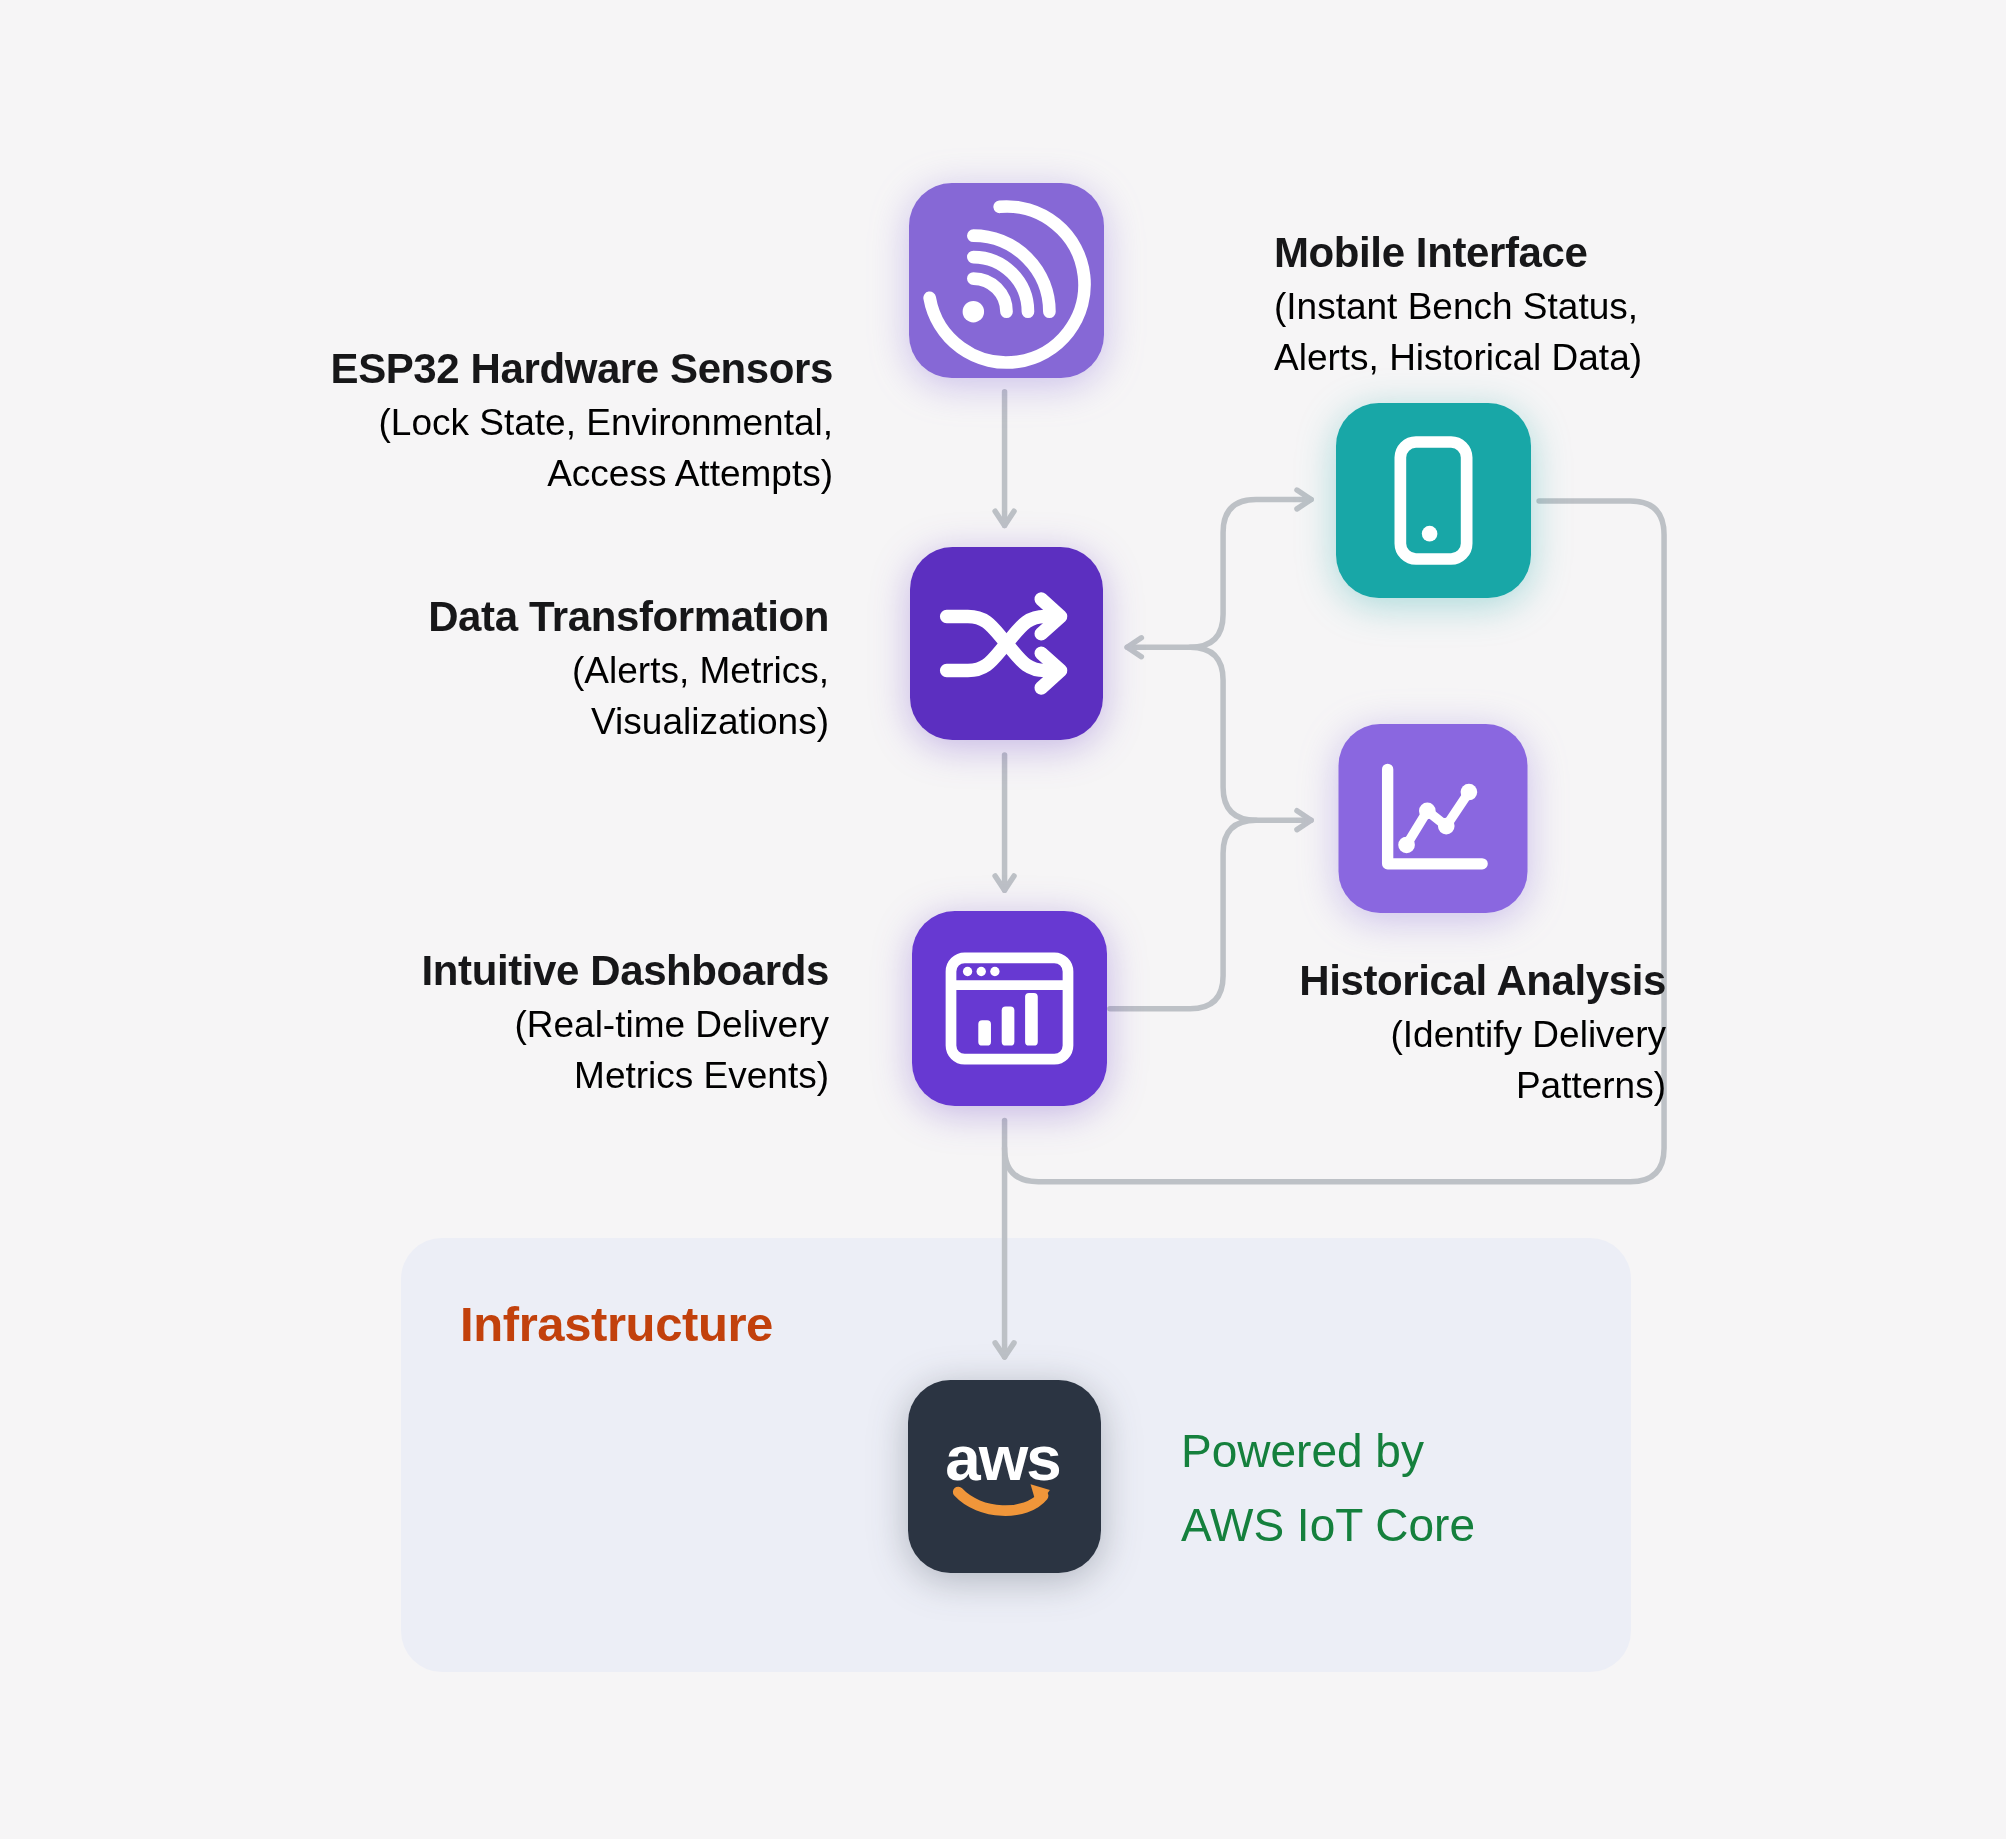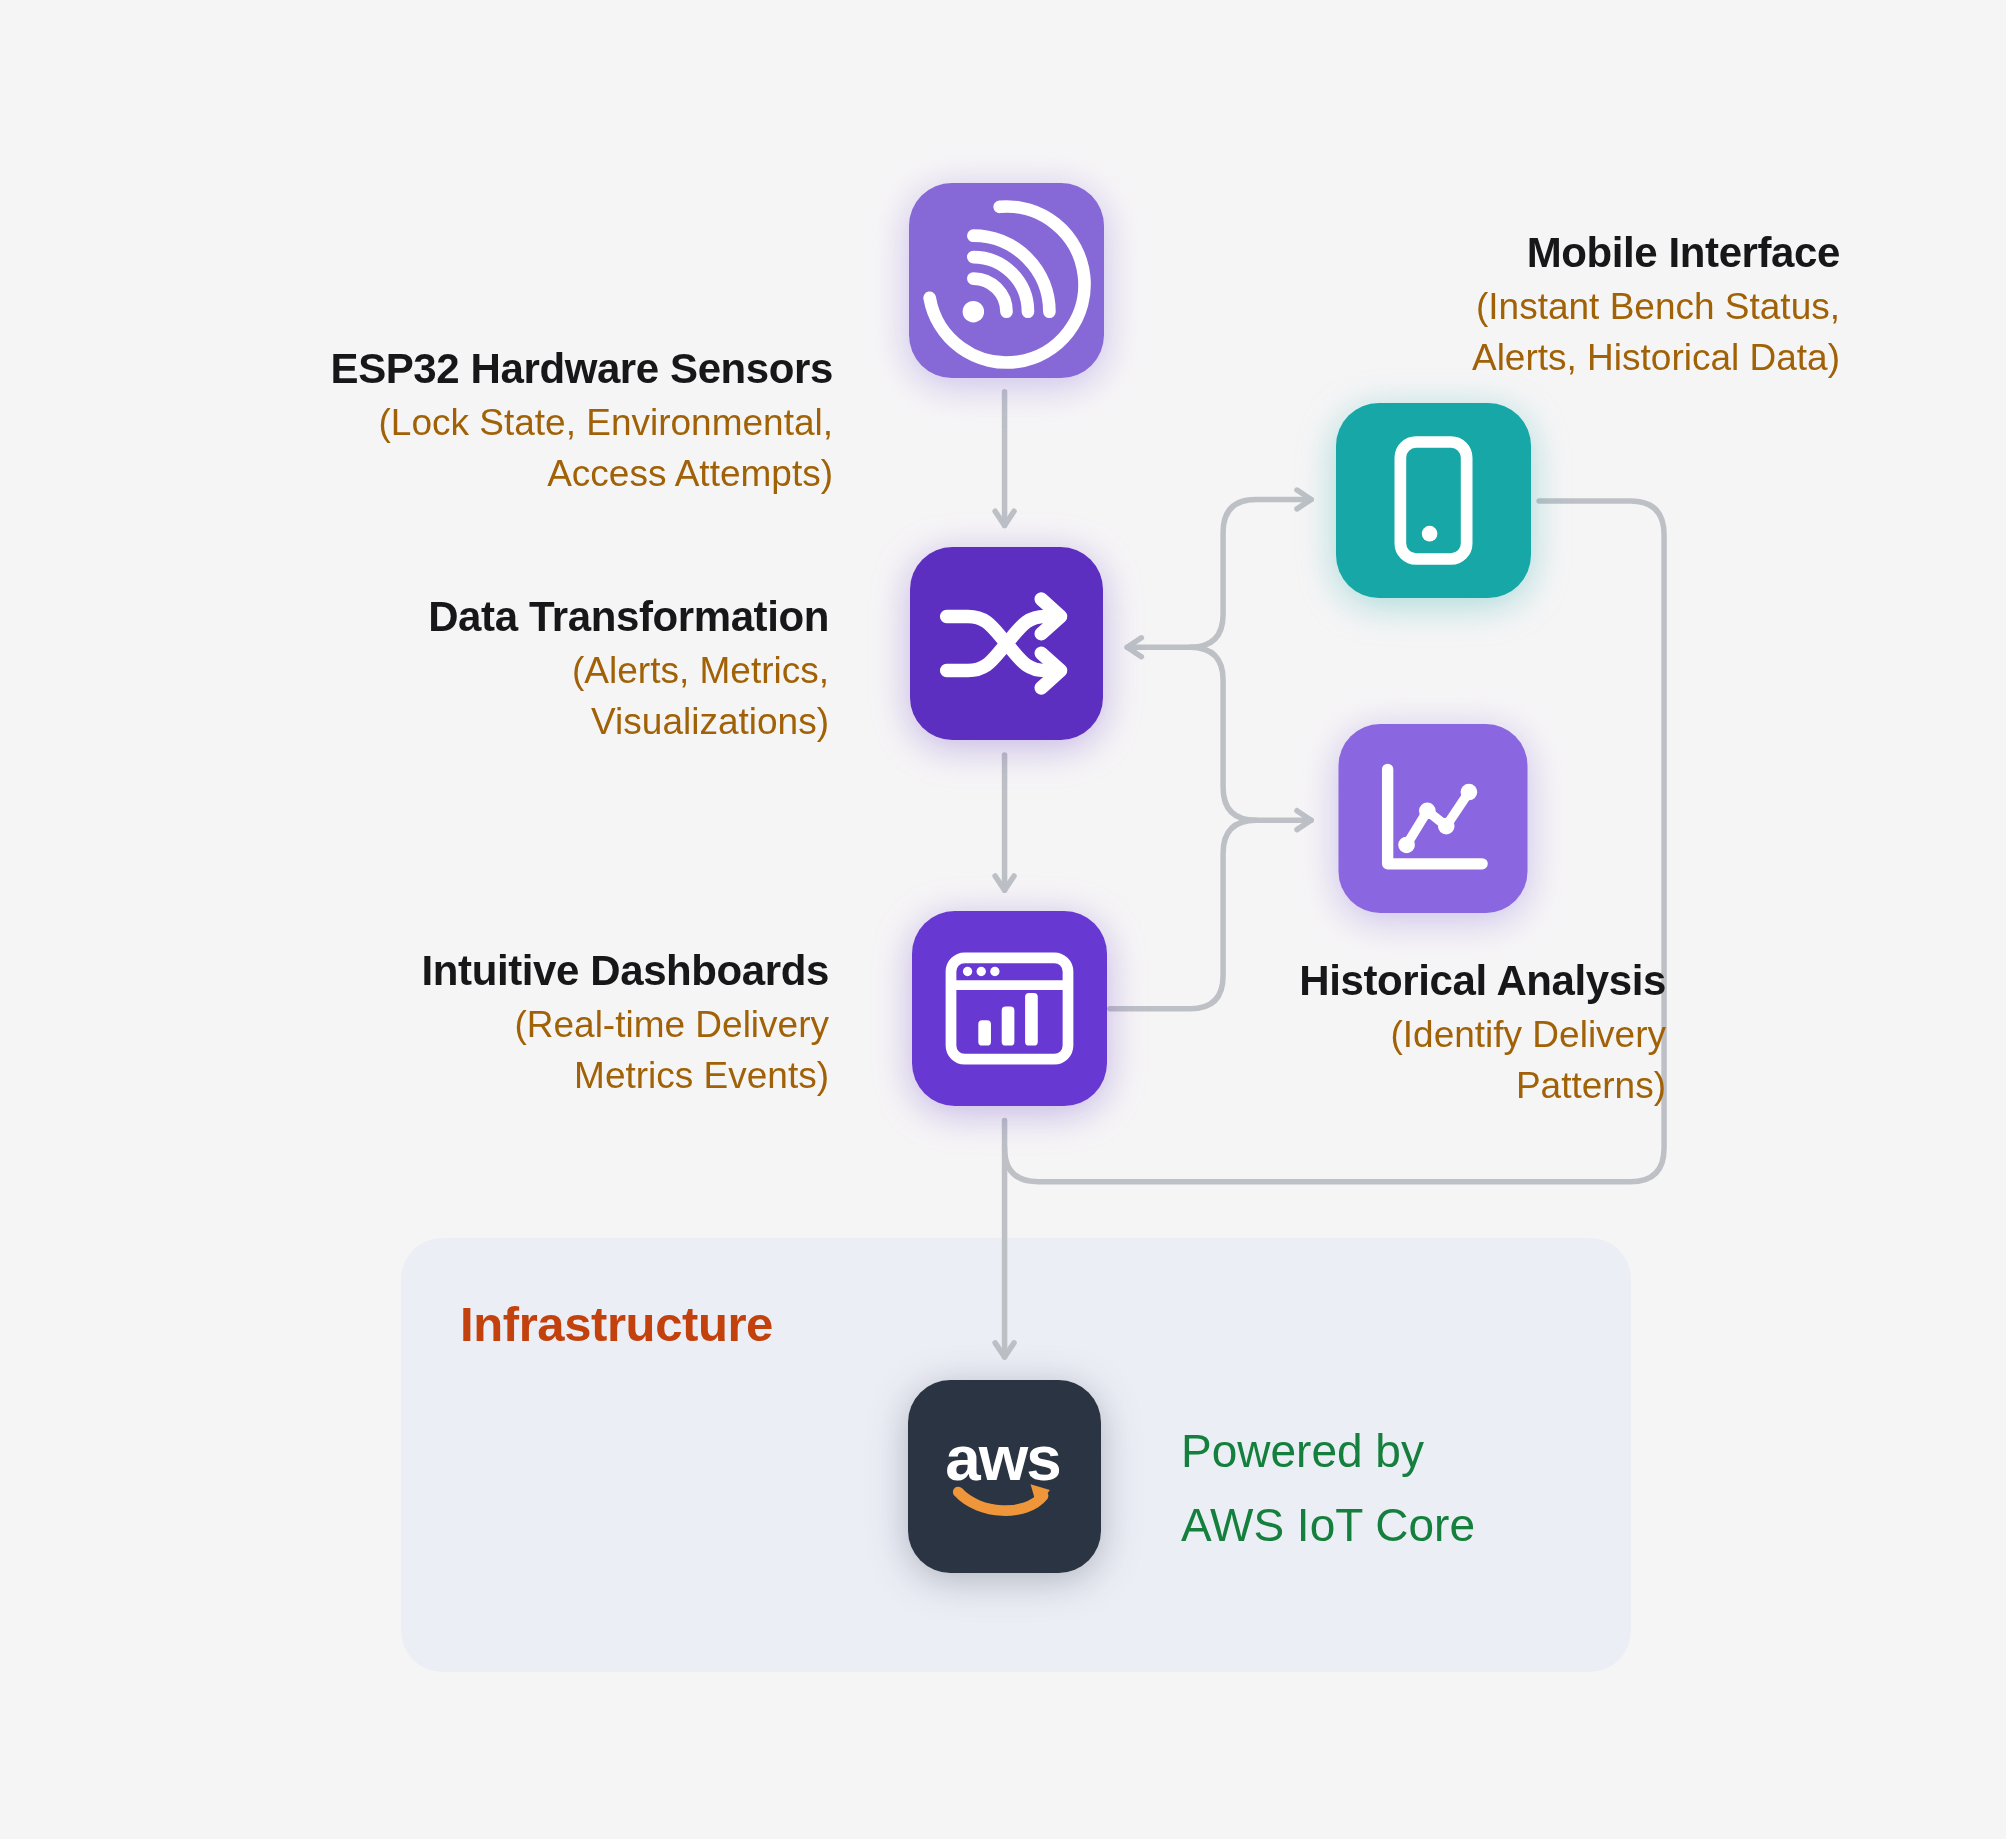--- a/index.html
+++ b/index.html
@@ -21,23 +21,23 @@
   .glow-purple{filter:drop-shadow(0 7.9px 19px rgba(124,92,216,.35));}
   .glow-deep{filter:drop-shadow(0 7.9px 19px rgba(92,47,192,.32));}
   .glow-teal{filter:drop-shadow(0 7.9px 19px rgba(24,167,167,.35));}
   .glow-dark{filter:drop-shadow(0 7.9px 19px rgba(35,47,62,.30));}
   
   .node-text{position:absolute;z-index:4;}
   .title{
     font-size:42px;font-weight:700;letter-spacing:-0.4px;line-height:1.18;
     margin:0 0 4.7px 0;color:#171719;
   }
-  .sub{font-size:37px;font-weight:500;line-height:1.36;margin:0;color:#a16207;}
+  .sub{font-size:37px;font-weight:500;line-height:1.36;margin:0;color:#000000;}
   .al-r{text-align:right;}
-  .al-l{text-align:right;}
+  .al-l{text-align:left;}
   .al-c{text-align:right;}
   .infra-label{
     position:absolute;left:460px;top:1296px;z-index:4;
     font-size:49px;font-weight:700;letter-spacing:-0.4px;color:#c2410c;
   }
   .powered{
     position:absolute;left:1181px;top:1415px;z-index:4;
     font-size:46px;font-weight:500;line-height:1.6;color:#15803d;
   }
 </style>

